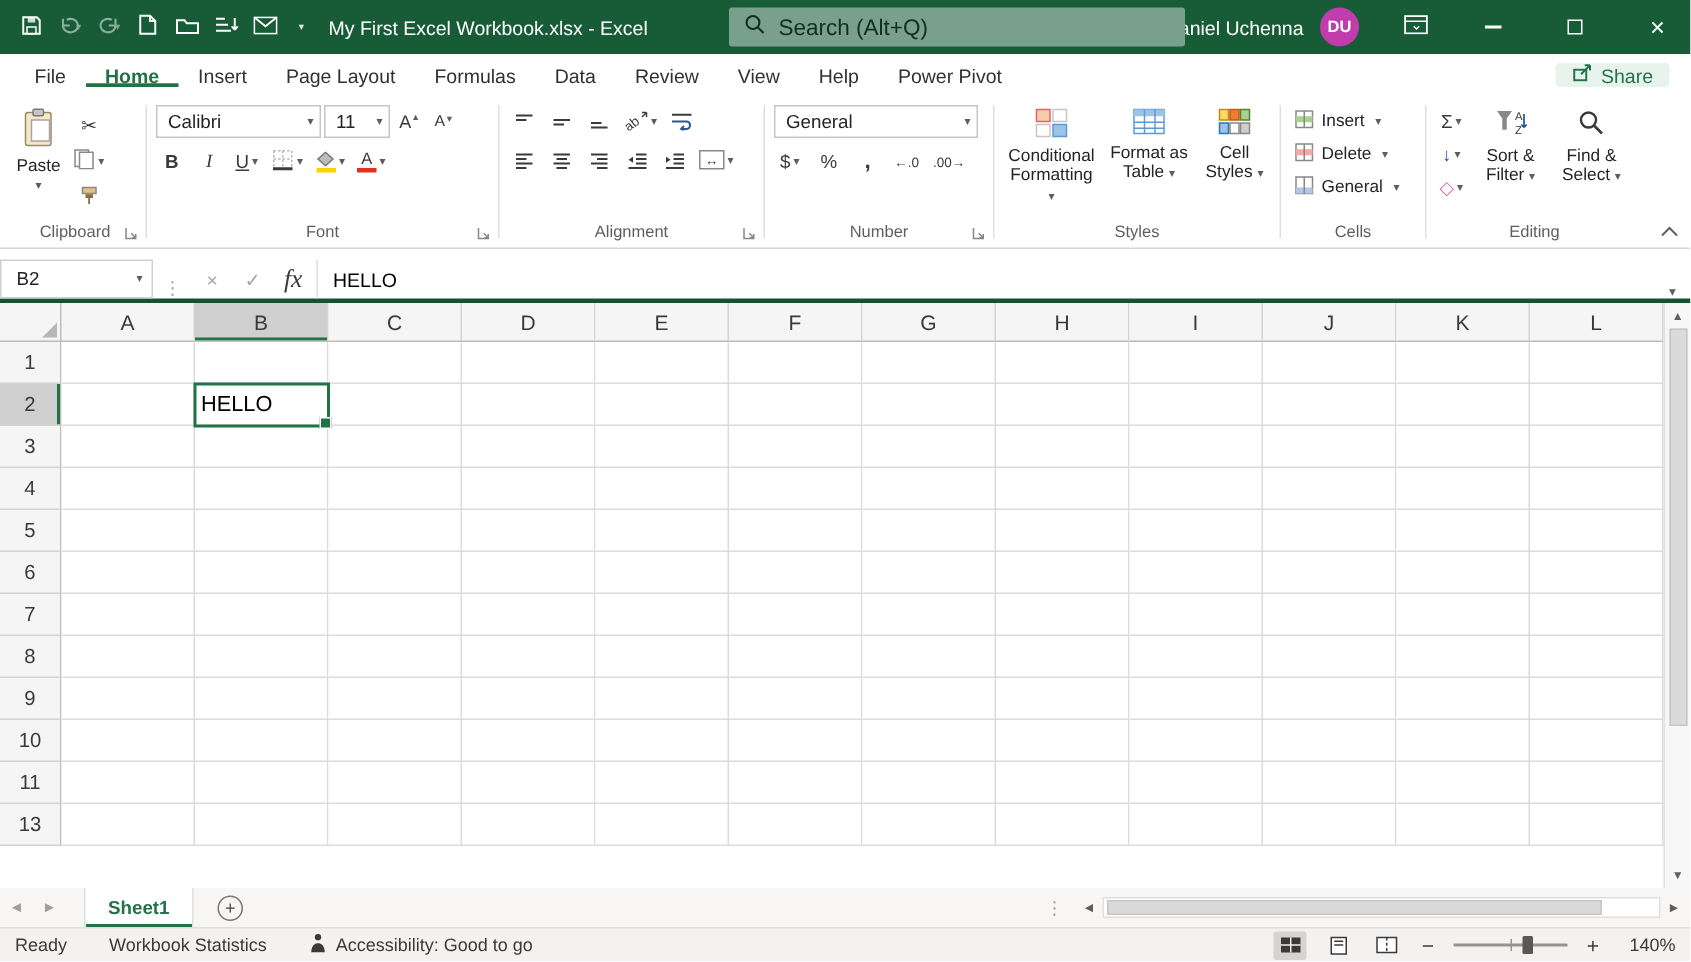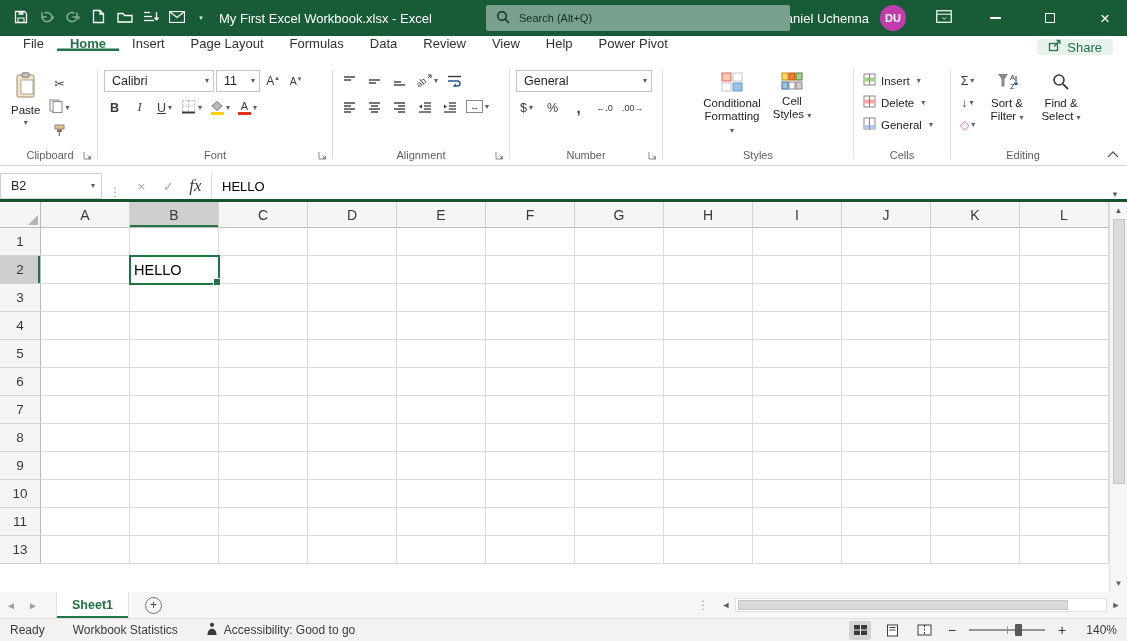--- a/index.html
+++ b/index.html
@@ -7,30 +7,30 @@
 body{font-family:"Liberation Sans",sans-serif;font-size:13px;color:#252423;background:#fff;overflow:hidden}
 .app{width:1127px;height:641px;display:flex;flex-direction:column;position:relative}
 
 
 .titlebar{flex:0 0 36px;background:#185c37;display:flex;align-items:center;color:#fff;position:relative}
 .qat{display:flex;align-items:center;gap:1px;padding-left:8px}
 .tbtn{width:25px;height:28px;display:flex;align-items:center;justify-content:center;border-radius:2px}
 .tbtn.dim{opacity:.5}
 .qdd{font-size:7px;opacity:.85;margin-left:-3px}
 .win-title{margin-left:4px;font-size:13px;white-space:nowrap}
-.searchbox{position:absolute;left:486px;top:5px;width:304px;height:26px;background:#78a08c;border-radius:2px;display:flex;align-items:center;gap:9px;padding-left:10px;color:#10301f;font-size:11px}
+.searchbox{position:absolute;left:486px;top:5px;width:304px;height:26px;background:#78a08c;border-radius:2px;display:flex;align-items:center;gap:9px;padding-left:10px;color:#10301f;font-size:15px}
 .account{margin-left:auto;display:flex;align-items:center;gap:11px}
 .avatar{width:26px;height:26px;border-radius:50%;background:#c13cac;color:#fff;font-size:11px;display:flex;align-items:center;justify-content:center;font-weight:bold}
 .winbtn{width:44px;height:36px;display:flex;align-items:center;justify-content:center}
 .max-ic{width:10px;height:10px;border:1px solid #fff}
 .min-ic{width:11px;height:2px;background:#fff}
 .close-x{font-size:17px;line-height:1}
 
 
-.tabrow{flex:0 0 28px;display:flex;align-items:flex-start;padding-left:10px;background:#fff}
+.tabrow{flex:0 0 28px;display:flex;align-items:center;padding-left:10px;background:#fff}
 .rtab{display:flex;align-items:center;padding:0 13px;font-size:13px;color:#323130;cursor:default}
 .rtab.active{color:#217346;font-weight:bold;box-shadow:inset 0 -2.5px 0 #217346}
 .share-btn{margin:3px 14px 3px auto;display:flex;align-items:center;gap:6px;background:#e9f3ee;border-radius:3px;padding:0 11px;color:#217346;font-size:13px}
 
 
 .ribbon{flex:0 0 102px;background:#fff;border-bottom:1px solid #d8d6d4;display:flex;align-items:stretch;padding:2px 6px 0 6px;position:relative}
 .rgroup{display:flex;flex-direction:column}
 .rg-body{flex:1;display:flex;align-items:flex-start;padding:4px 3px 0 3px;overflow:hidden}
 .rg-foot{height:18px;display:flex;align-items:center;justify-content:center;font-size:11px;color:#605e5c;position:relative;padding-bottom:3px}
 .launcher{position:absolute;right:2px;bottom:5px;line-height:0}
@@ -483,20 +483,31 @@
       <div class="rg-body" style="gap:4px;justify-content:center">
         <div class="bigbtn" style="width:64px">
           <span><svg width="22" height="20">
                 <rect x="1" y="1" width="9" height="8" fill="#f8cbad" stroke="#e06666"></rect>
                 <rect x="12" y="1" width="9" height="8" fill="#fff" stroke="#c8c6c4"></rect>
                 <rect x="1" y="11" width="9" height="8" fill="#fff" stroke="#c8c6c4"></rect>
                 <rect x="12" y="11" width="9" height="8" fill="#9dc3e6" stroke="#5b9bd5"></rect>
               </svg></span>
           <span class="lbl2"><span>Conditional Formatting</span> <span class="dd">▾</span></span>
         </div>
+        <div class="bigbtn" style="width:58px">
+          <span><svg width="22" height="18">
+                <rect x="1" y="1" width="20" height="16" fill="#fff" stroke="#5b9bd5"></rect>
+                <rect x="1" y="1" width="20" height="4.5" fill="#9dc3e6"></rect>
+                <line x1="8" y1="1" x2="8" y2="17" stroke="#5b9bd5"></line>
+                <line x1="15" y1="1" x2="15" y2="17" stroke="#5b9bd5"></line>
+                <line x1="1" y1="9.5" x2="21" y2="9.5" stroke="#5b9bd5"></line>
+                <line x1="1" y1="13.5" x2="21" y2="13.5" stroke="#5b9bd5"></line>
+              </svg></span>
+          <span class="lbl2"><span>Format as Table</span> <span class="dd">▾</span></span>
+        </div>
         <div class="bigbtn" style="width:48px">
           <span><svg width="22" height="18">
                 <rect x="1" y="1" width="6" height="7" fill="#ffd966" stroke="#bf9000"></rect>
                 <rect x="8" y="1" width="6" height="7" fill="#ed7d31" stroke="#c55a11"></rect>
                 <rect x="15" y="1" width="6" height="7" fill="#a9d18e" stroke="#538135"></rect>
                 <rect x="1" y="10" width="6" height="7" fill="#9dc3e6" stroke="#2e75b6"></rect>
                 <rect x="8" y="10" width="6" height="7" fill="#fff" stroke="#8a8886"></rect>
                 <rect x="15" y="10" width="6" height="7" fill="#d0cece" stroke="#8a8886"></rect>
               </svg></span>
           <span class="lbl2"><span>Cell Styles</span> <span class="dd">▾</span></span>

